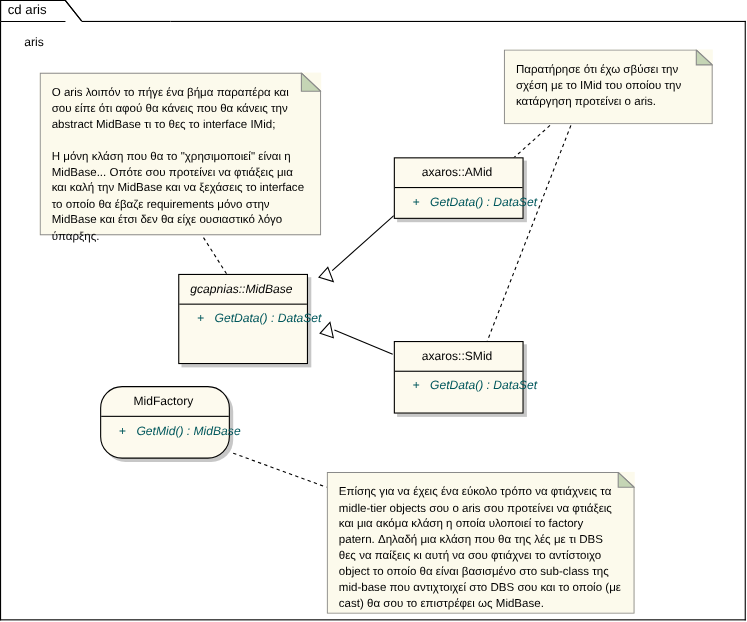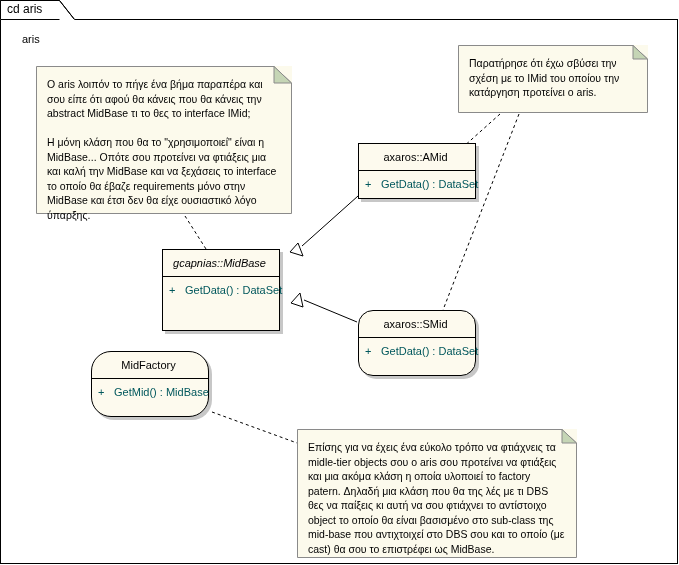--- a/index.html
+++ b/index.html
@@ -99,21 +99,22 @@
     color: #000000;
     padding: 7px 4px 7px 1px;
     border-bottom: 1px solid #000000;
     white-space: nowrap;
     overflow: hidden;
   }
   .uml-class.abstract .cls-name {
     font-style: italic;
   }
   .uml-class .cls-ops {
-    padding: 6px 6px 6px 6px;
+    padding: 6px 6px 6px 16px;
+    font-style: italic;
   }
   .uml-class .op-row {
     font-size: 11px;
     color: #00575c;
     white-space: nowrap;
     line-height: 14px;
   }
   .uml-class .op-vis {
     display: inline-block;
     width: 16px;
@@ -229,21 +230,21 @@
 
   <div class="uml-class abstract" id="cls-midbase" style="left:162px; top:249px; width:118px; height:82px;">
     <div class="cls-name">gcapnias::MidBase</div>
     <div class="cls-ops">
       <div class="op-row">
         <span class="op-vis">+</span><span>GetData() : DataSet</span>
       </div>
     </div>
   </div>
 
-  <div class="uml-class" id="cls-smid" style="left:358px; top:310px; width:118px; height:66px;border-radius:15px;">
+  <div class="uml-class" id="cls-smid" style="left:358px; top:310px; width:118px; height:66px;">
     <div class="cls-name">axaros::SMid</div>
     <div class="cls-ops">
       <div class="op-row">
         <span class="op-vis">+</span><span>GetData() : DataSet</span>
       </div>
     </div>
   </div>
 
   <div class="uml-class" id="cls-midfactory" style="left:91px; top:351px; width:118px; height:66px;border-radius:20px;">
     <div class="cls-name">MidFactory</div>

